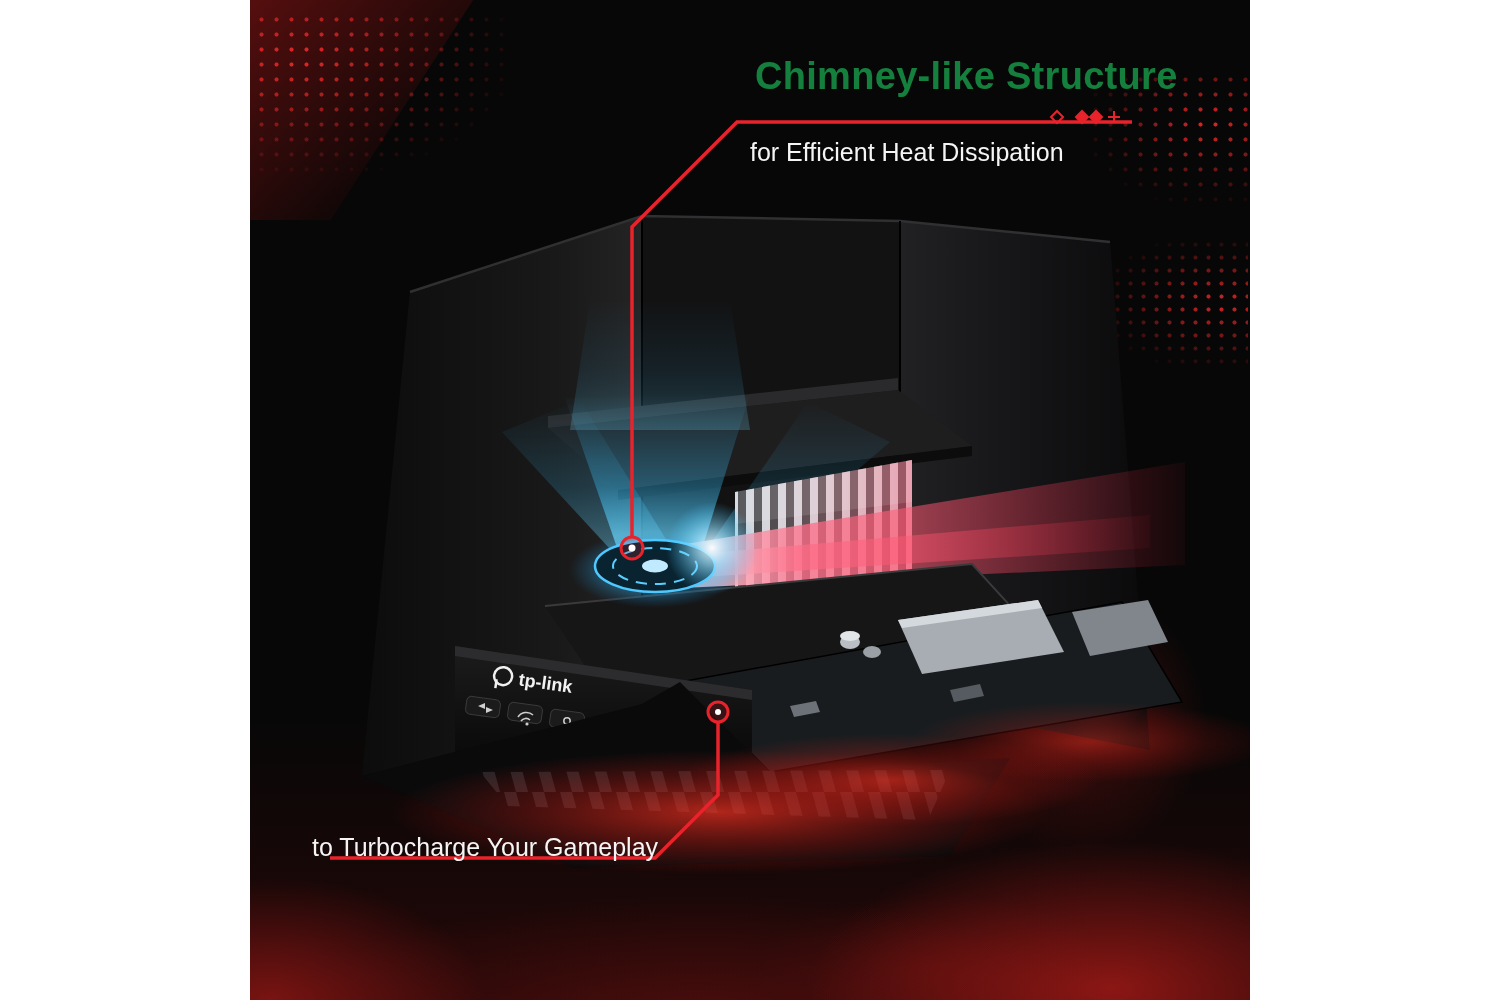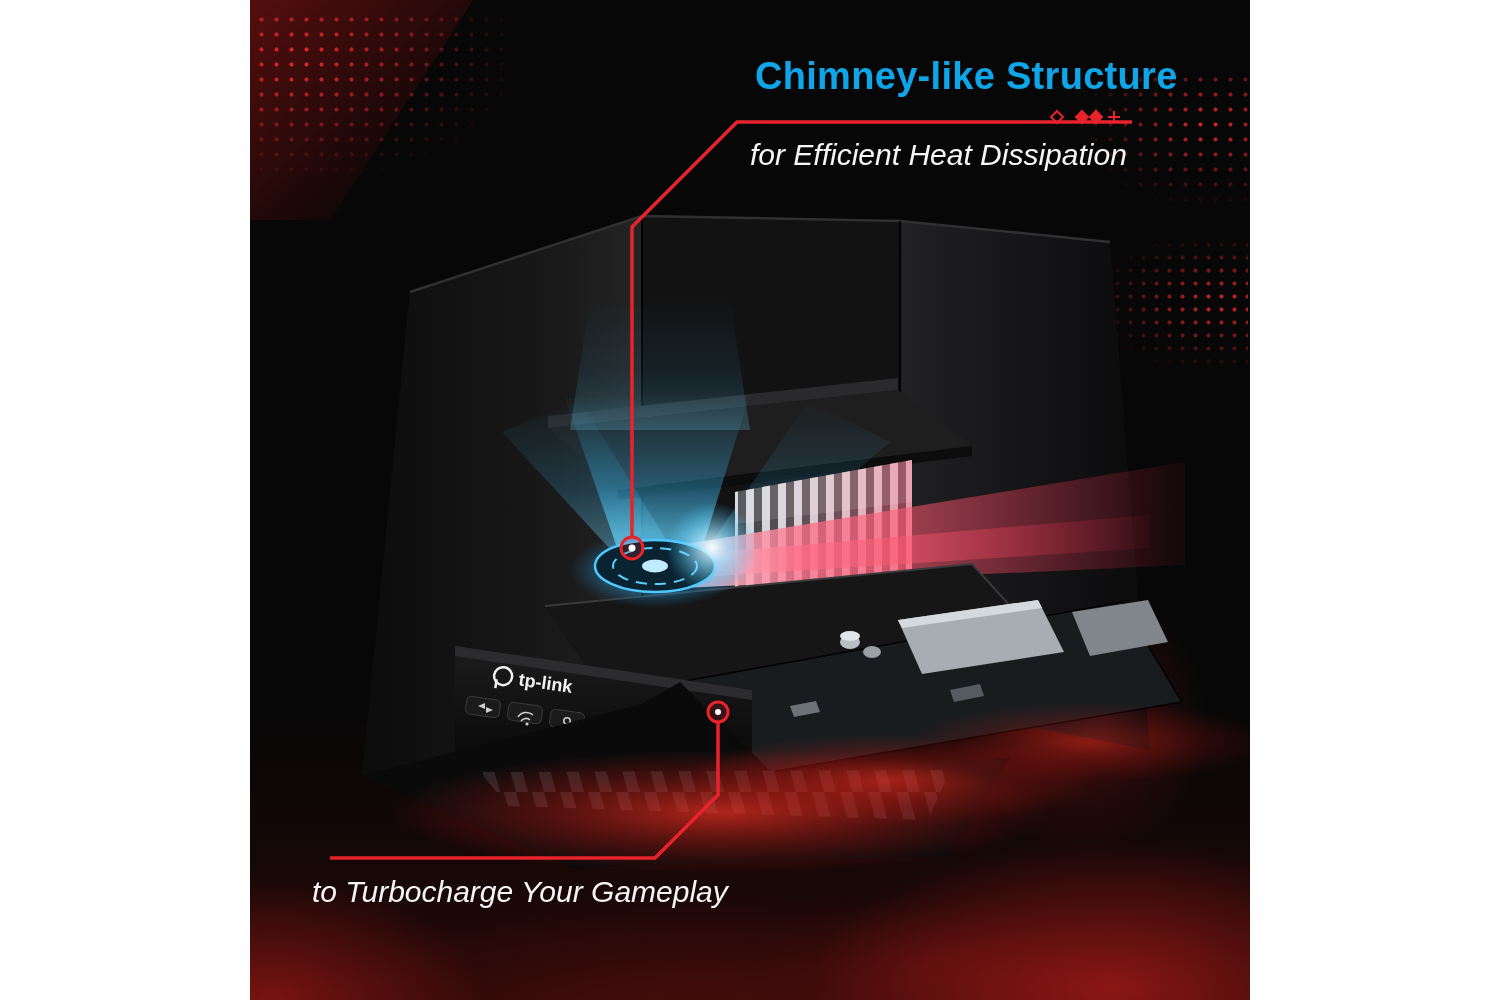--- a/index.html
+++ b/index.html
@@ -50,27 +50,27 @@
       radial-gradient(ellipse 430px 210px at 86% 96%,rgba(225,35,30,.55),transparent 70%),
       radial-gradient(ellipse 300px 170px at 2% 100%,rgba(205,32,28,.5),transparent 72%),
       radial-gradient(ellipse 520px 150px at 45% 104%,rgba(130,22,20,.38),transparent 78%),
       radial-gradient(ellipse 220px 90px at 68% 88%,rgba(90,14,12,.4),transparent 80%),
       linear-gradient(to bottom,transparent,rgba(46,8,7,.75));
   }
   .device,.overlay{position:absolute;left:0;top:0;width:1000px;height:1000px;}
   .overlay{z-index:6;pointer-events:none;}
   .device{z-index:3;}
   
-  .callout{position:absolute;z-index:8;color:#0ea5e9;line-height:1.05;white-space:nowrap;}
+  .callout{position:absolute;z-index:8;color:#15803d;line-height:1.05;white-space:nowrap;}
   .callout-title{font-size:38px;font-weight:bold;letter-spacing:.3px;}
-  .callout-sub{font-size:30px;font-weight:400;color:#f5f5f5;font-style:italic;}
+  .callout-sub{font-size:25px;font-weight:400;color:#f5f5f5;}
   #chimney-title{top:57px;left:505px;}
   #chimney-sub{top:139px;left:500px;}
   #cpu-title{top:802px;left:62px;}
-  #cpu-sub{top:876px;left:62px;}
+  #cpu-sub{top:834px;left:62px;}
 </style>
 </head>
 <body>
 
 <div class="page">
   <div class="stage">
 
     <div class="corner-tl"></div>
     <div class="dots dots-tl"></div>
     <div class="dots dots-tr"></div>

